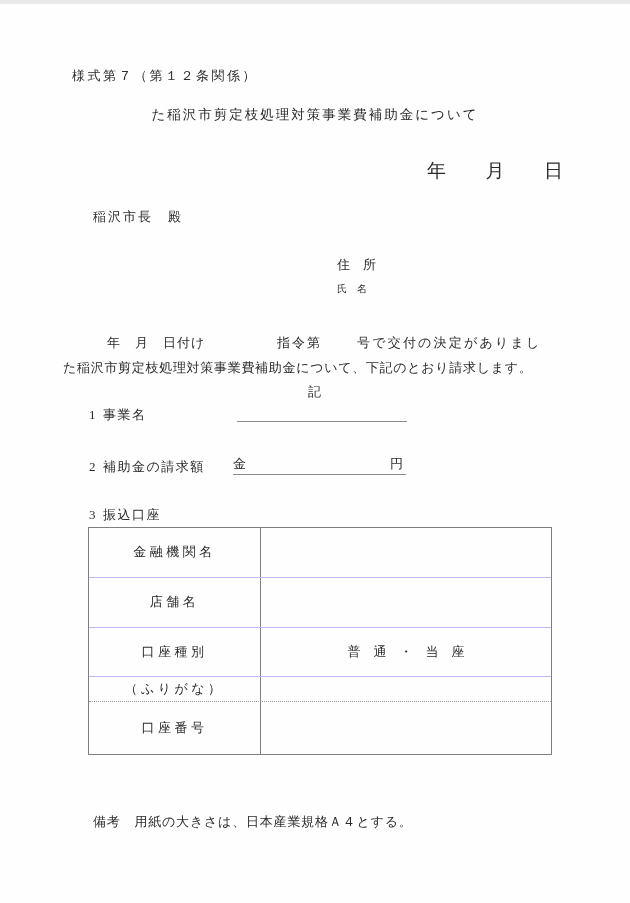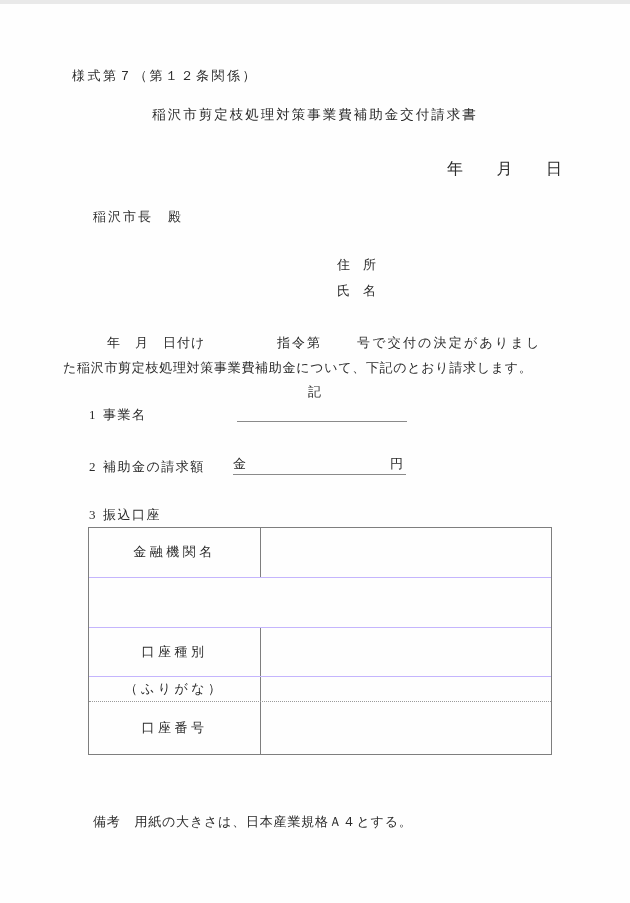--- a/index.html
+++ b/index.html
@@ -8,24 +8,24 @@
     width:630px;height:903px;
     margin:4px auto;
     background:#fefefe;
     font-family:"Liberation Serif","DejaVu Serif",serif;
     color:#2b2b2b;
     overflow:hidden;
   }
   .abs{position:absolute;line-height:1.25;white-space:nowrap;}
   .form-number{left:72px;top:64px;font-size:13px;letter-spacing:2.5px;}
   .doc-title{left:0;top:103px;width:630px;text-align:center;font-size:13.5px;letter-spacing:2px;}
-  .date-line{left:447px;top:155px;font-size:16px;letter-spacing:0.5px;}
+  .date-line{left:427px;top:155px;font-size:19px;letter-spacing:0.5px;}
   .addressee{left:93px;top:205px;font-size:13px;letter-spacing:2px;}
   .address-label{left:337px;top:253px;font-size:13px;}
-  .name-label{left:337px;top:279px;font-size:13px;}
+  .name-label{left:337px;top:279px;font-size:10px;}
   .seg{position:absolute;top:0;font-size:13px;}
   .body-line1{left:0;top:331px;width:630px;height:17px;}
   .seg.p0{left:107px;}
   .seg.p1{left:135px;}
   .seg.p2{left:163px;letter-spacing:1px;}
   .seg.p3{left:277px;letter-spacing:2px;}
   .seg.p4{left:357px;letter-spacing:2.2px;}
   .body-line2{left:63px;top:356px;font-size:13px;letter-spacing:0.7px;}
   .ki-heading{left:0;top:380px;width:630px;text-align:center;font-size:13px;letter-spacing:1px;}
   .item-number{font-size:13px;}
@@ -58,21 +58,21 @@
   .tvalue{flex:1;font-size:13px;}
   .note{left:93px;top:810px;font-size:13px;letter-spacing:0.8px;}
 </style>
 </head>
 <body>
 
 <div id="page">
 
   <div class="abs form-number">様式第７（第１２条関係）</div>
 
-  <div class="abs doc-title">稲沢市剪定枝処理対策事業費補助金交付請求書</div>
+  <div class="abs doc-title">た稲沢市剪定枝処理対策事業費補助金について</div>
 
   <div class="abs date-line">年　　月　　日</div>
 
   <div class="abs addressee">稲沢市長　殿</div>
 
   <div class="abs address-label">住　所</div>
   <div class="abs name-label">氏　名</div>
 
   <div class="abs body-line1">
     <span class="seg p0">年</span>
@@ -100,24 +100,26 @@
 
   <span class="abs item-number n3">3</span>
   <span class="abs item-label l3">振込口座</span>
 
   <div class="abs bank-table">
     <div class="trow h50">
       <div class="tcell tlabel">金融機関名</div>
       <div class="tcell tvalue"></div>
     </div>
     <div class="trow h50">
+      <div class="tcell tlabel">店舗名</div>
       <div class="tcell tvalue"></div>
     </div>
     <div class="trow h49">
       <div class="tcell tlabel">口座種別</div>
+      <div class="tcell tvalue">普　通　・　当　座</div>
     </div>
     <div class="trow h25 dotted">
       <div class="tcell tlabel">（ふりがな）</div>
       <div class="tcell tvalue"></div>
     </div>
     <div class="trow h52">
       <div class="tcell tlabel">口座番号</div>
       <div class="tcell tvalue"></div>
     </div>
   </div>

